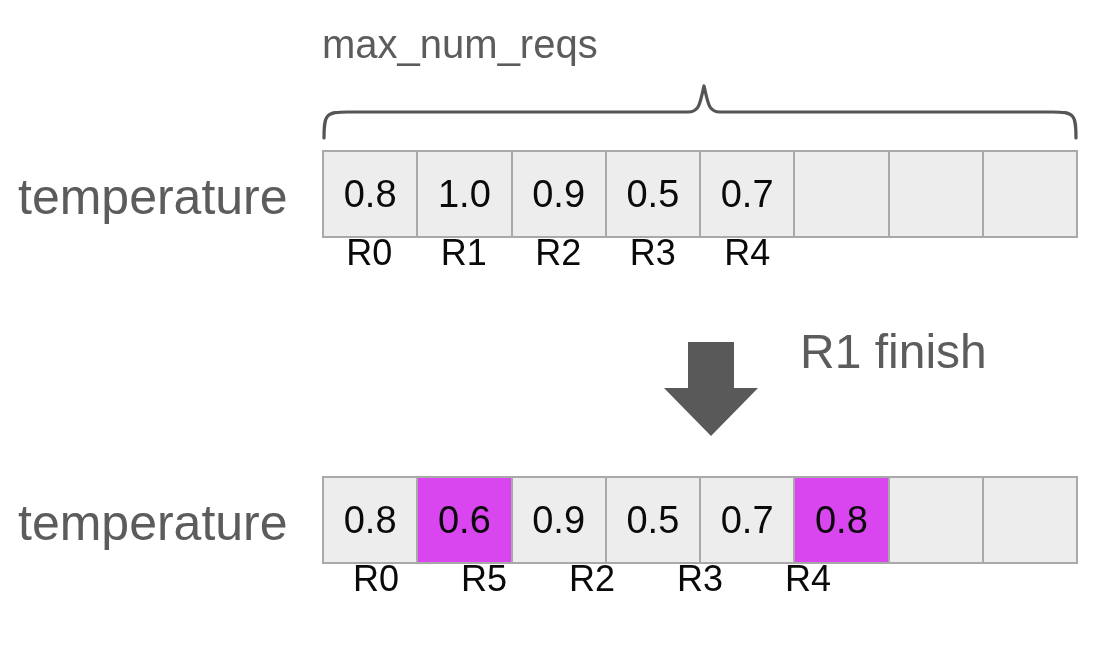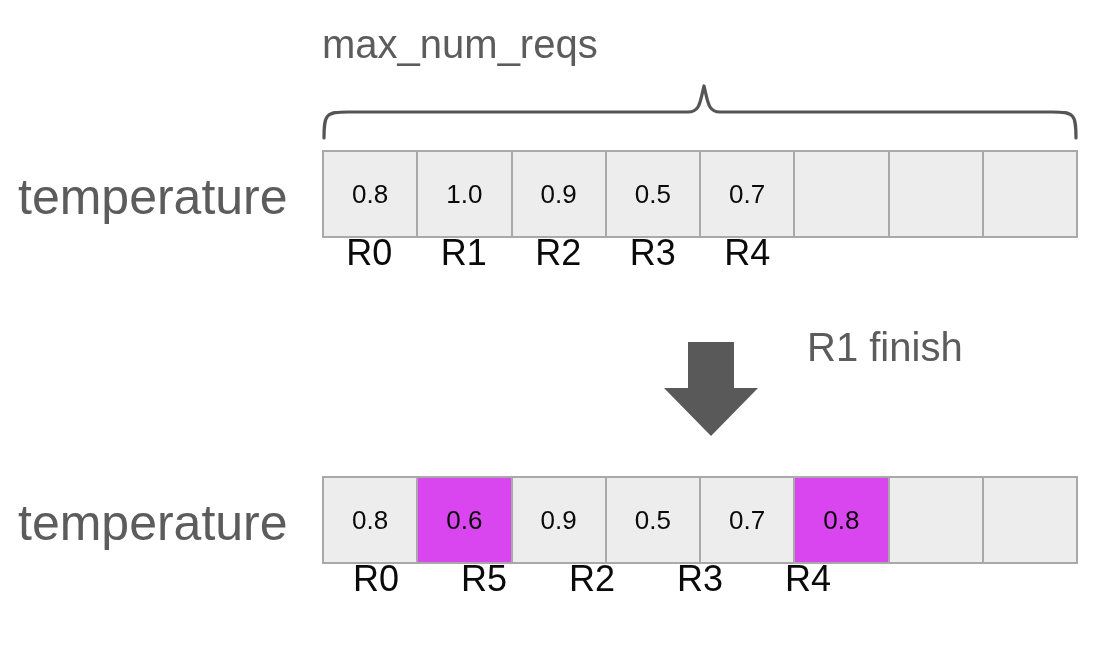--- a/index.html
+++ b/index.html
@@ -68,21 +68,21 @@
     background: #ededed;
   }
   .cell {
     flex: 1 1 0;
     box-sizing: border-box;
     border-right: 2px solid #a9a9a9;
     background: #ededed;
     display: flex;
     align-items: center;
     justify-content: center;
-    font-size: 26px;
+    font-size: 38px;
     color: #0a0a0a;
     line-height: 1;
   }
   .cell:last-child { border-right: none; }
   .cell.highlight { background: #d946ef; }
 
   .tick-strip {
     position: absolute;
     left: 322px;
     top: 80px;
@@ -107,24 +107,23 @@
     height: 98px;
   }
 
   
   #transition-note {
     position: absolute;
     left: 800px;
     top: 322px;
     width: 290px;
     text-align: left;
-    font-size: 40px;
+    font-size: 48px;
     color: #5c5c5c;
     line-height: 1.25;
-    margin-left: 7px;
   }
   #transition-note div { white-space: nowrap; }
 </style>
 </head>
 <body>
 
 <div id="brace-title">max_num_reqs</div>
 
 <svg id="brace-svg" viewBox="0 0 764 62" preserveAspectRatio="none">
   <path d="M 6 58

